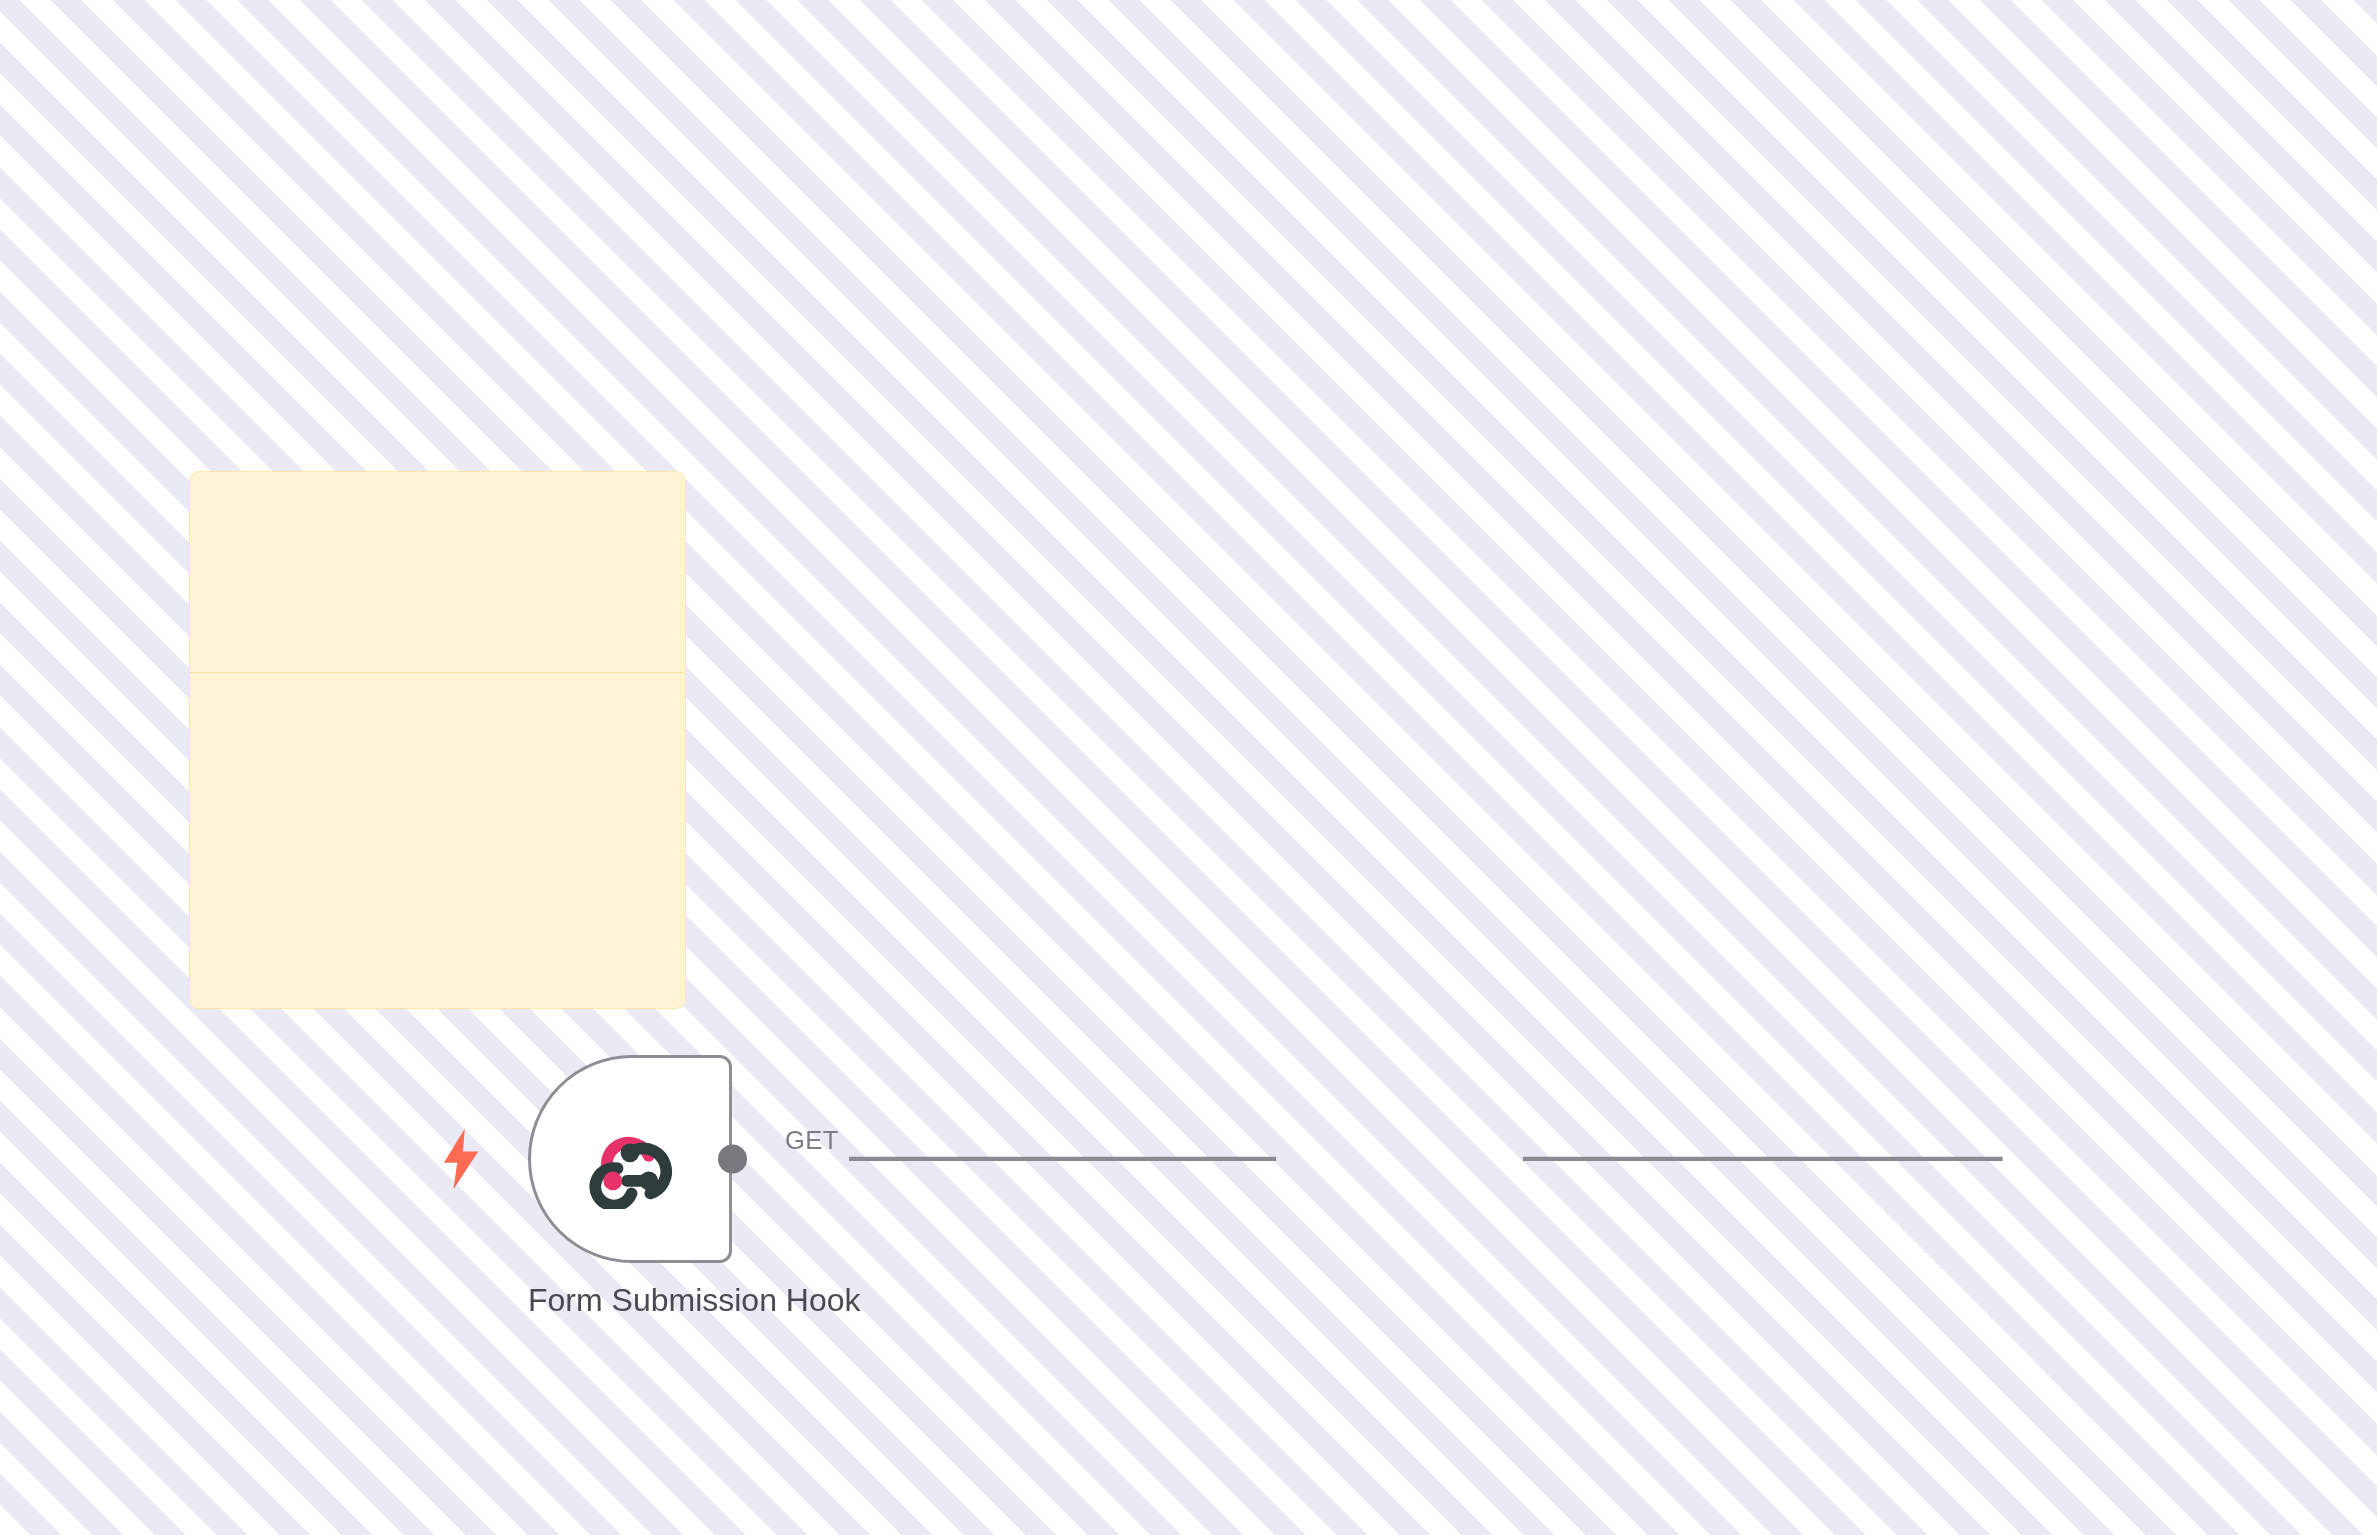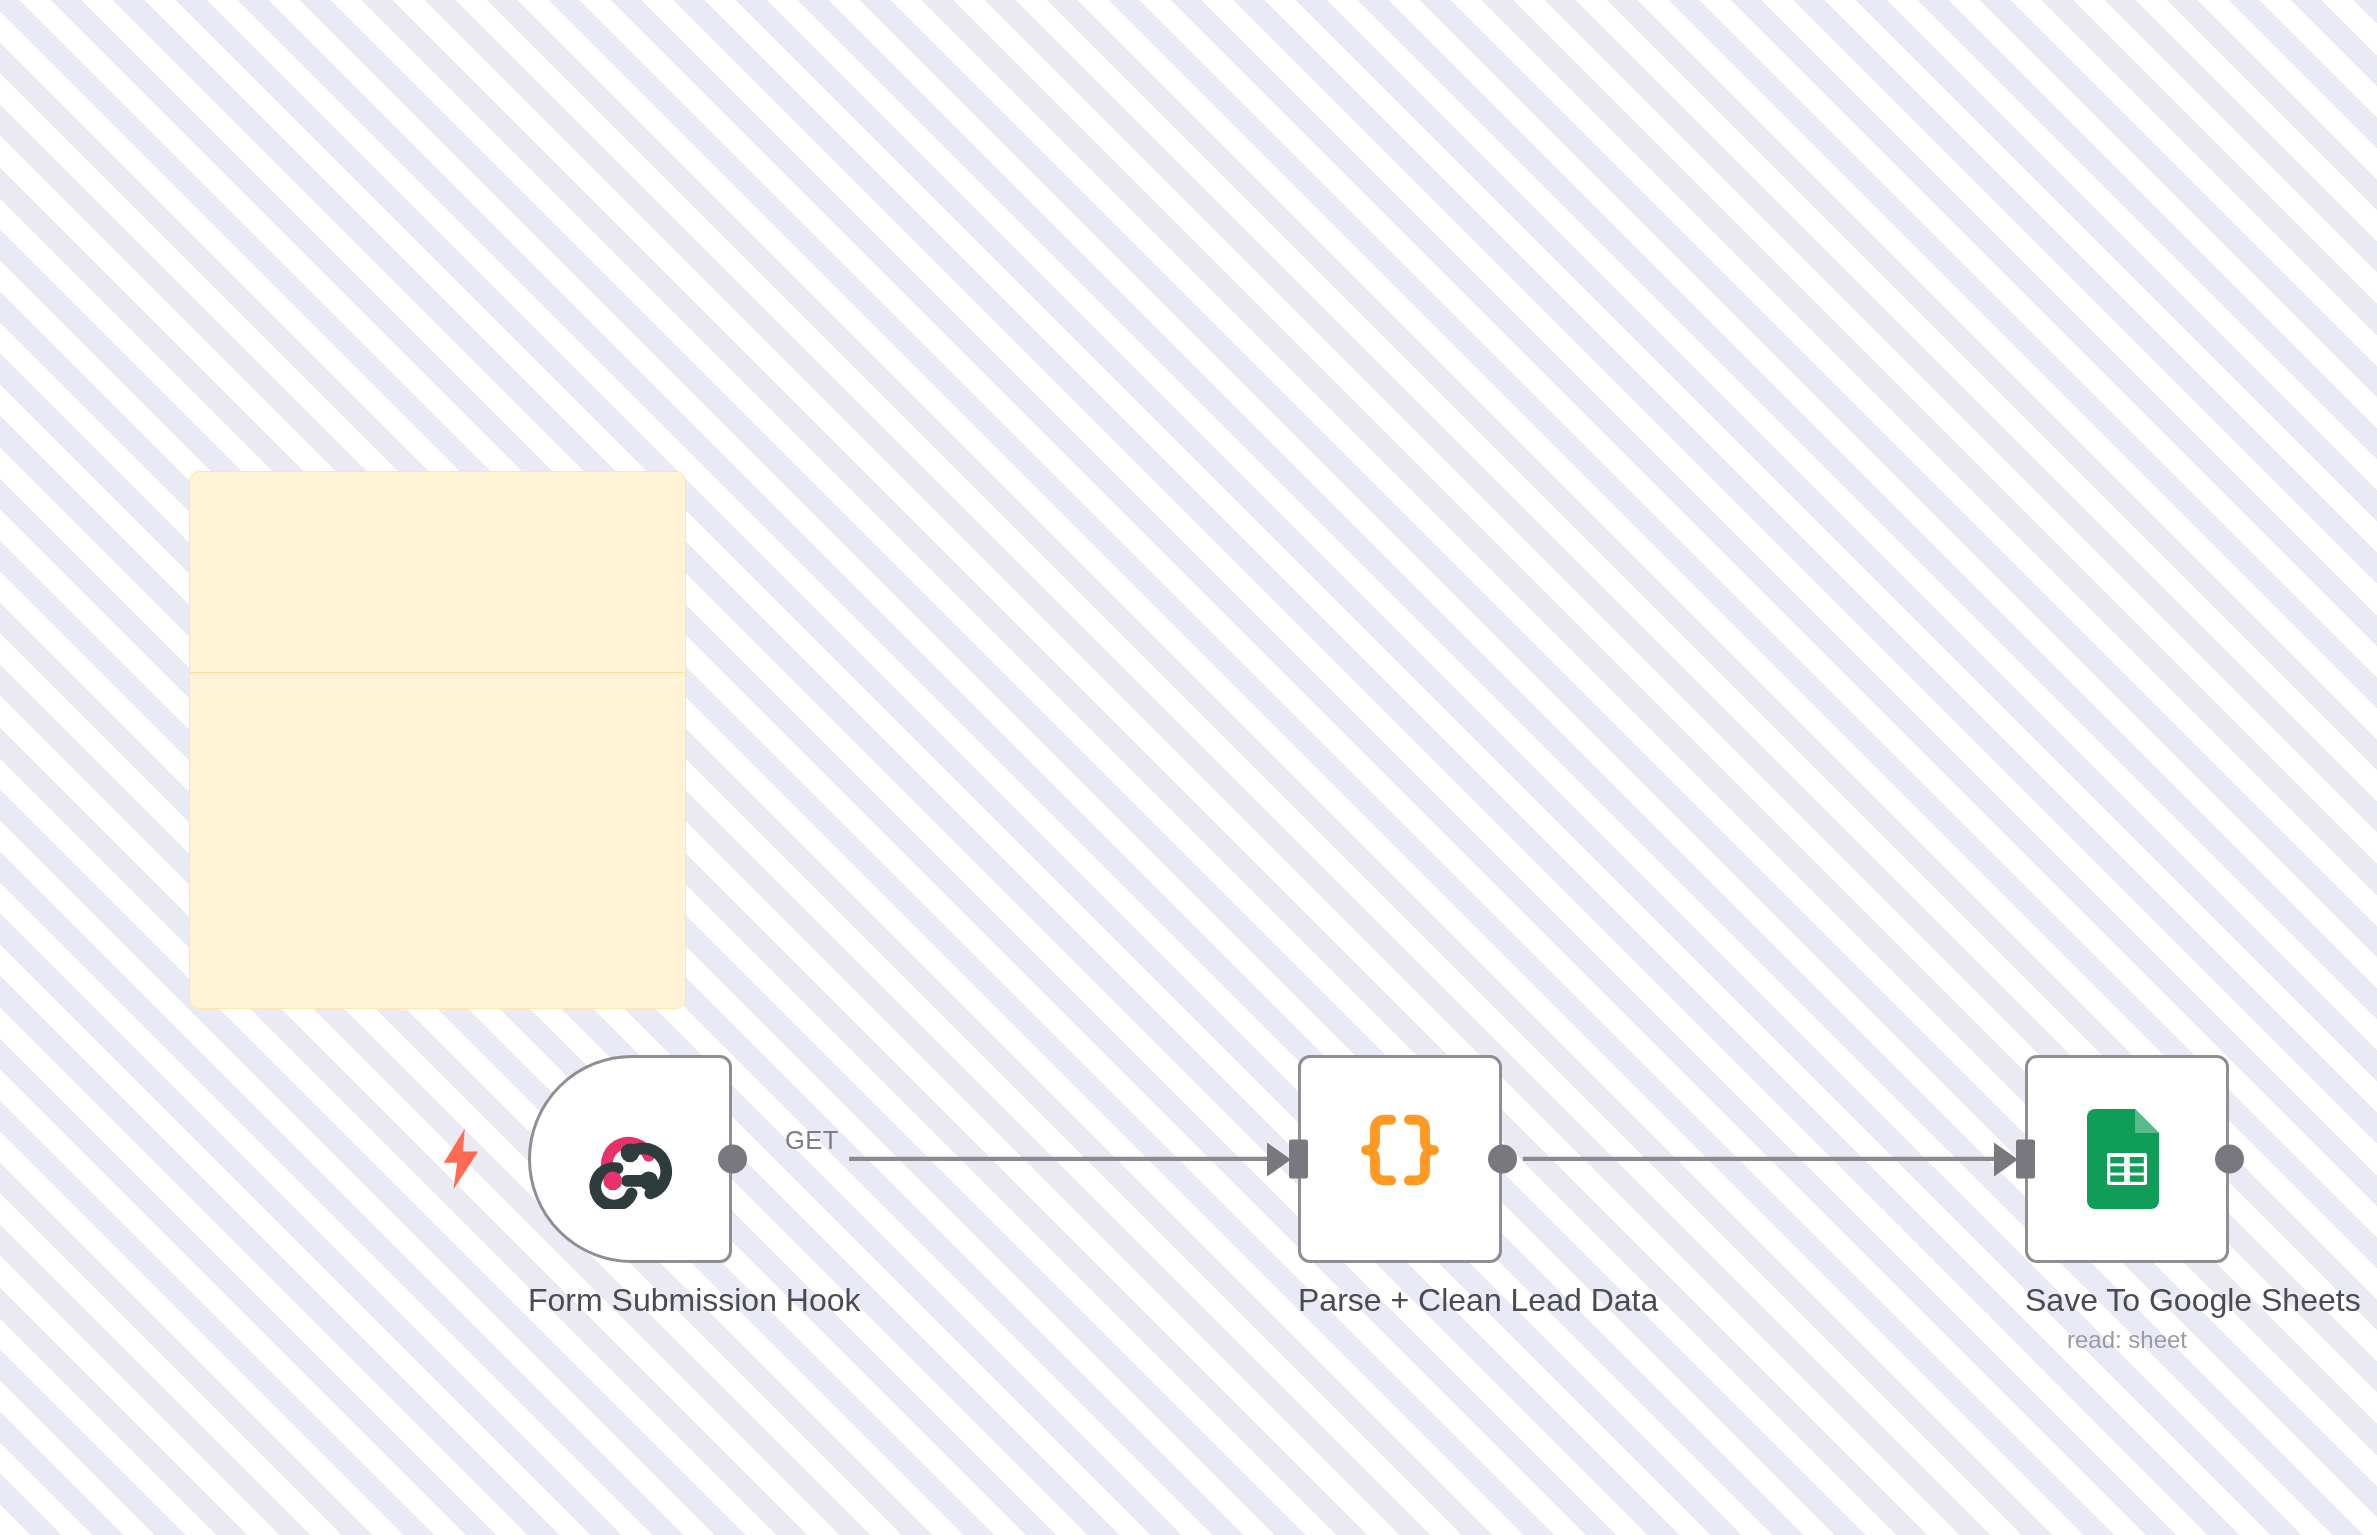--- a/index.html
+++ b/index.html
@@ -212,57 +212,16 @@
         <circle cx="44" cy="46" r="6" fill="#2E3C3E"></circle>
       </svg>
 
       <div class="endpoint-out"></div>
     </div>
 
     <div class="node-label">Form Submission Hook</div>
     <div class="node-sublabel"></div>
   </div>
 
-  <div class="node-wrap" style="left: 1298px; top: 1055px;">
-
-    <div class="node-box">
-
-      <div class="endpoint-in"></div>
-
-      <svg class="icon-code" viewBox="0 0 48 56">
-        <path d="M19 6 h-4 a5 5 0 0 0 -5 5 v7 a5 5 0 0 1 -5 5 a5 5 0 0 1 5 5 v7 a5 5 0 0 0 5 5 h4" fill="none" stroke="#FF9922" stroke-width="5.5" stroke-linecap="round" stroke-linejoin="round"></path>
-        <path d="M29 6 h4 a5 5 0 0 1 5 5 v7 a5 5 0 0 0 5 5 a5 5 0 0 0 -5 5 v7 a5 5 0 0 1 -5 5 h-4" fill="none" stroke="#FF9922" stroke-width="5.5" stroke-linecap="round" stroke-linejoin="round"></path>
-      </svg>
-
-      <div class="endpoint-out"></div>
-    </div>
-
-    <div class="node-label">Parse + Clean Lead Data</div>
-    <div class="node-sublabel"></div>
-  </div>
-
-  <div class="node-wrap" style="left: 2025px; top: 1055px;">
-
-    <div class="node-box">
-
-      <div class="endpoint-in"></div>
-
-      <svg class="icon-sheets" viewBox="0 0 40 50">
-        <path d="M4 0 h20 l12 12 v34 a4 4 0 0 1 -4 4 h-28 a4 4 0 0 1 -4 -4 v-42 a4 4 0 0 1 4 -4 z" fill="#0F9D58"></path>
-        <path d="M24 0 l12 12 h-12 z" fill="#57BB8A"></path>
-        <rect x="10" y="22" width="20" height="16" rx="1" fill="#FFFFFF"></rect>
-        <rect x="11.6" y="24" width="7" height="3.2" fill="#0F9D58"></rect>
-        <rect x="21.4" y="24" width="7" height="3.2" fill="#0F9D58"></rect>
-        <rect x="11.6" y="28.6" width="7" height="3.2" fill="#0F9D58"></rect>
-        <rect x="21.4" y="28.6" width="7" height="3.2" fill="#0F9D58"></rect>
-        <rect x="11.6" y="33.2" width="7" height="3.2" fill="#0F9D58"></rect>
-        <rect x="21.4" y="33.2" width="7" height="3.2" fill="#0F9D58"></rect>
-      </svg>
-
-      <div class="endpoint-out"></div>
-    </div>
-
-    <div class="node-label">Save To Google Sheets</div>
-    <div class="node-sublabel">read: sheet</div>
-  </div>
+
 
 </div>
 
 
 </body></html>

